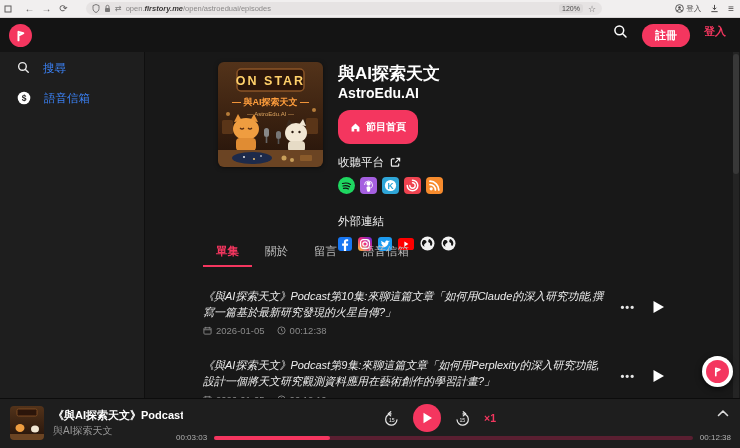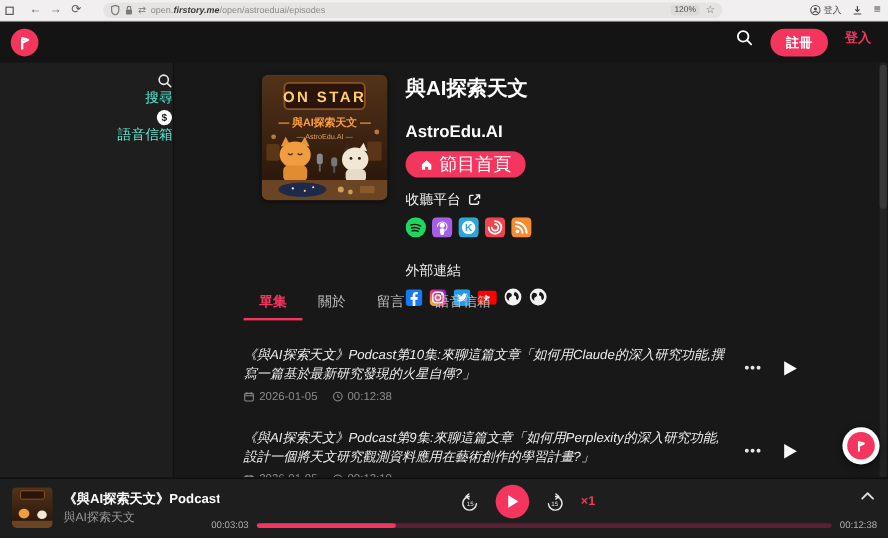--- a/index.html
+++ b/index.html
@@ -27,35 +27,35 @@
   .logo { width:23px; height:23px; border-radius:50%; background:#F4365F;
     margin-left:9px; display:flex; align-items:center; justify-content:center; cursor:pointer; }
   .hdr-right { margin-left:auto; display:flex; align-items:flex-start; gap:14px; margin-right:14px; }
   .register-btn { background:#F4365F; color:#fff; font-size:11px; font-weight:bold;
     border:none; border-radius:12px; height:23px; padding:0 13px; cursor:pointer; }
   .login-link { color:#F4365F; font-size:11px; font-weight:bold; cursor:pointer; }
 
   
   .sidebar { position:absolute; left:0; top:52px; width:145px; height:346px;
     background:#1e1e1e; border-right:1px solid #0f0f0f; padding-top:9px; }
-  .side-item { display:flex; align-items:flex-end; height:30px; padding-left:17px;
-    cursor:pointer; color:#5eead4;flex-direction:column; }
+  .side-item { display:flex; align-items:flex-start; height:30px; padding-left:17px;
+    cursor:pointer; color:#3b82f6; }
   .side-item .lbl { font-size:11.5px; margin-left:13px; }
 
   
   .content { position:absolute; left:146px; top:52px; width:588px; height:346px;
     background:#181818; overflow:hidden; }
   .top { position:absolute; left:72px; top:10px; display:flex; gap:15px; }
   .cover { width:105px; height:105px; border-radius:6px; overflow:hidden; flex:0 0 auto;
     box-shadow:0 1px 4px rgba(0,0,0,.5); }
   .show-title { color:#fff; font-size:17px; font-weight:bold; }
-  .show-author { color:#fff; font-size:14px; font-weight:bold; margin-top:16px; }
+  .show-author { color:#fff; font-size:14px; font-weight:bold; margin-top:0; }
   .show-cat { color:#9a9a9a; font-size:10.5px; margin-top:7px; }
   .home-btn { margin-top:9px; background:#F4365F; color:#fff; border:none; border-radius:12px;
-    height:22px; padding:0 12px; font-size:15px; font-weight:normal; display:flex;
+    height:34px; padding:0 12px; font-size:10px; font-weight:bold; display:flex;
     align-items:center; gap:5px; cursor:pointer; }
   .sect-label { color:#f0f0f0; font-size:11.5px; display:flex; align-items:center; gap:6px; }
   .platforms-label { margin-top:11px; }
   .plat-row { display:flex; gap:5px; margin-top:7px; }
   .plat-row .pic { cursor:pointer; }
   .ext-label { margin-top:20px; }
   .soc-row { display:flex; gap:6px; margin-top:7px; align-items:center; }
   .soc-row .sic { cursor:pointer; }
 
   .tabs { position:absolute; left:57px; top:186px; display:flex; }

